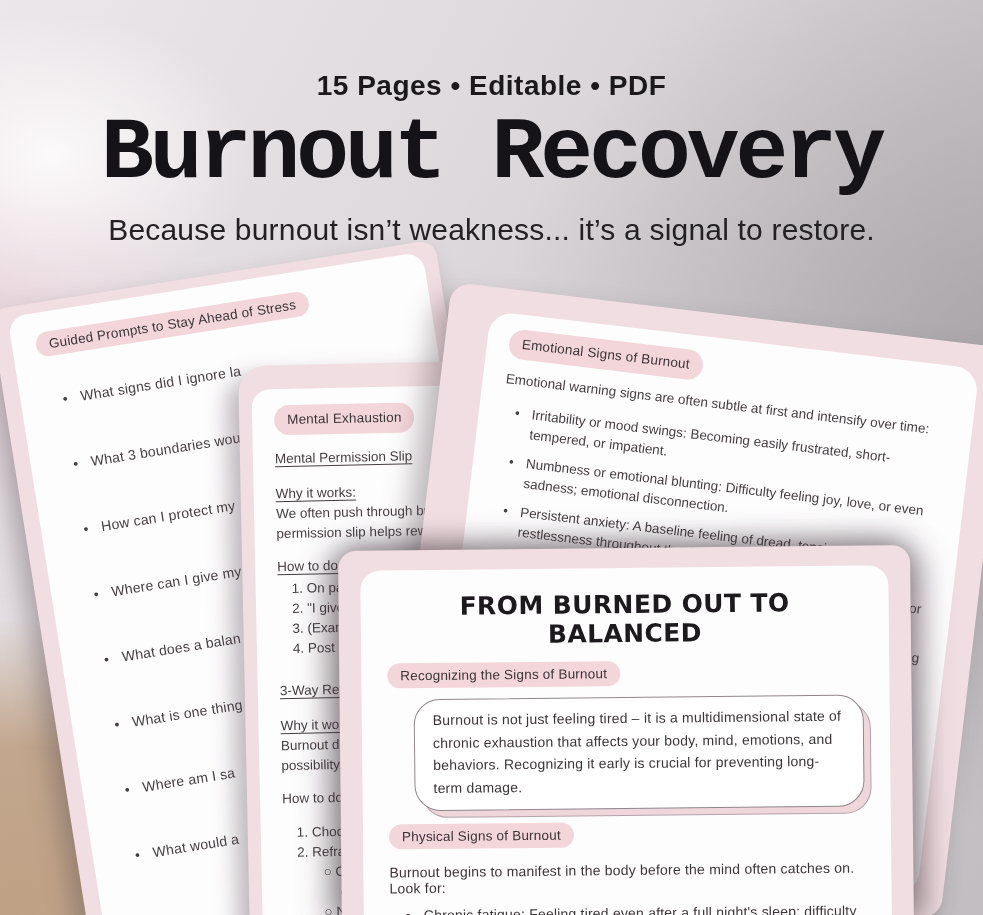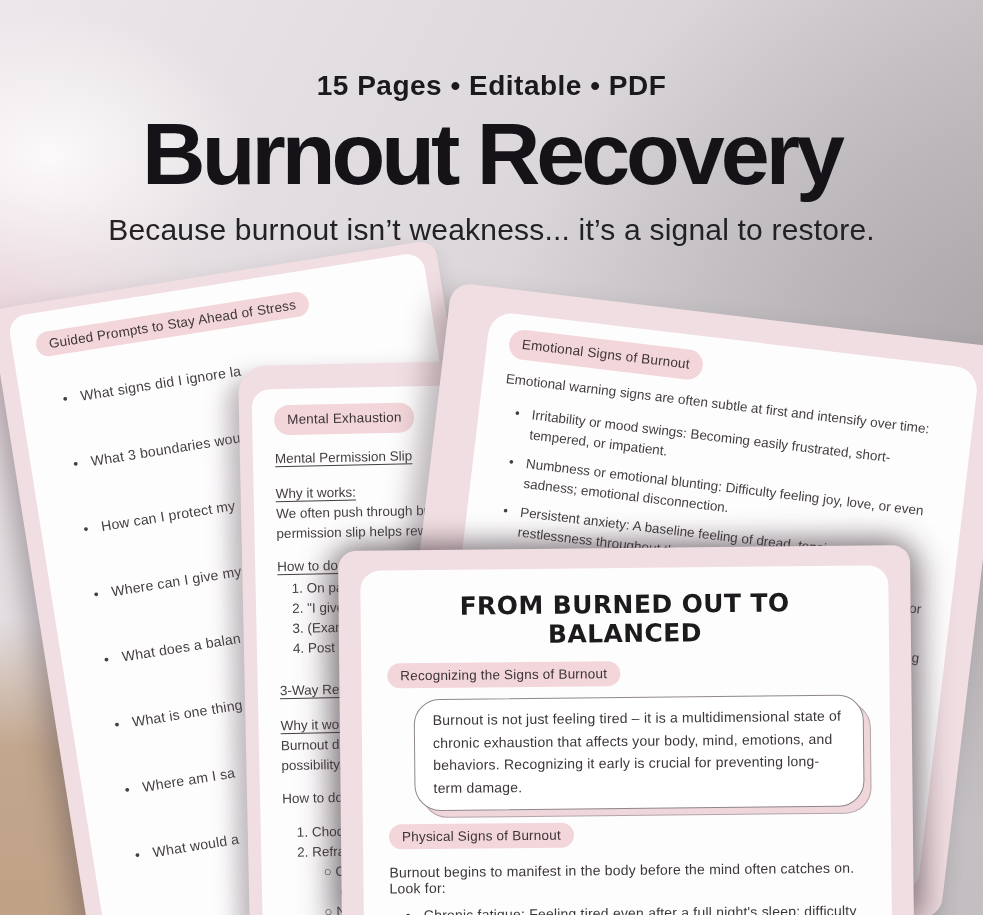--- a/index.html
+++ b/index.html
@@ -12,21 +12,21 @@
       radial-gradient(ellipse 300px 210px at 5% 17%, rgba(253,251,252,.95), rgba(253,251,252,0) 68%),
       radial-gradient(ellipse 280px 320px at 0% 32%, rgba(236,206,216,.55), rgba(236,206,216,0) 70%),
       radial-gradient(ellipse 430px 400px at 2% 100%, #bfa185 0%, rgba(191,161,133,.9) 42%, rgba(191,161,133,0) 74%),
       radial-gradient(ellipse 760px 640px at 106% 40%, rgba(146,142,145,.62), rgba(146,142,145,0) 72%),
       linear-gradient(118deg, #ece7ea 0%, #ded9dc 38%, #cdc9cc 68%, #c2bec1 100%);
   }
 
   
   .hero { position:absolute; top:0; left:0; right:0; z-index:1; text-align:center; }
   .meta { margin-top:70px; font-size:28px; font-weight:600; letter-spacing:.5px; color:#1b191b; }
-  .title { margin-top:4px; font-family:Liberation Sans, sans-serif; font-weight:bold; font-size:88px;
+  .title { margin-top:4px; font-family:Liberation Mono, monospace; font-weight:bold; font-size:88px;
            line-height:1.08; letter-spacing:-4px; color:#151317; }
   .subtitle { margin-top:12px; font-size:30px; font-weight:500; letter-spacing:.2px; color:#232124; }
 
   
   .page { position:absolute; background:#f1dee2; border-radius:16px; }
   .inner { position:absolute; background:#fefdfe; overflow:hidden; color:#443e41; }
   .badge { display:inline-block; background:#f3d6da; border-radius:15px; padding:5px 13px;
            font-size:13.5px; color:#3c3538; letter-spacing:.2px; white-space:nowrap; }
 
   

